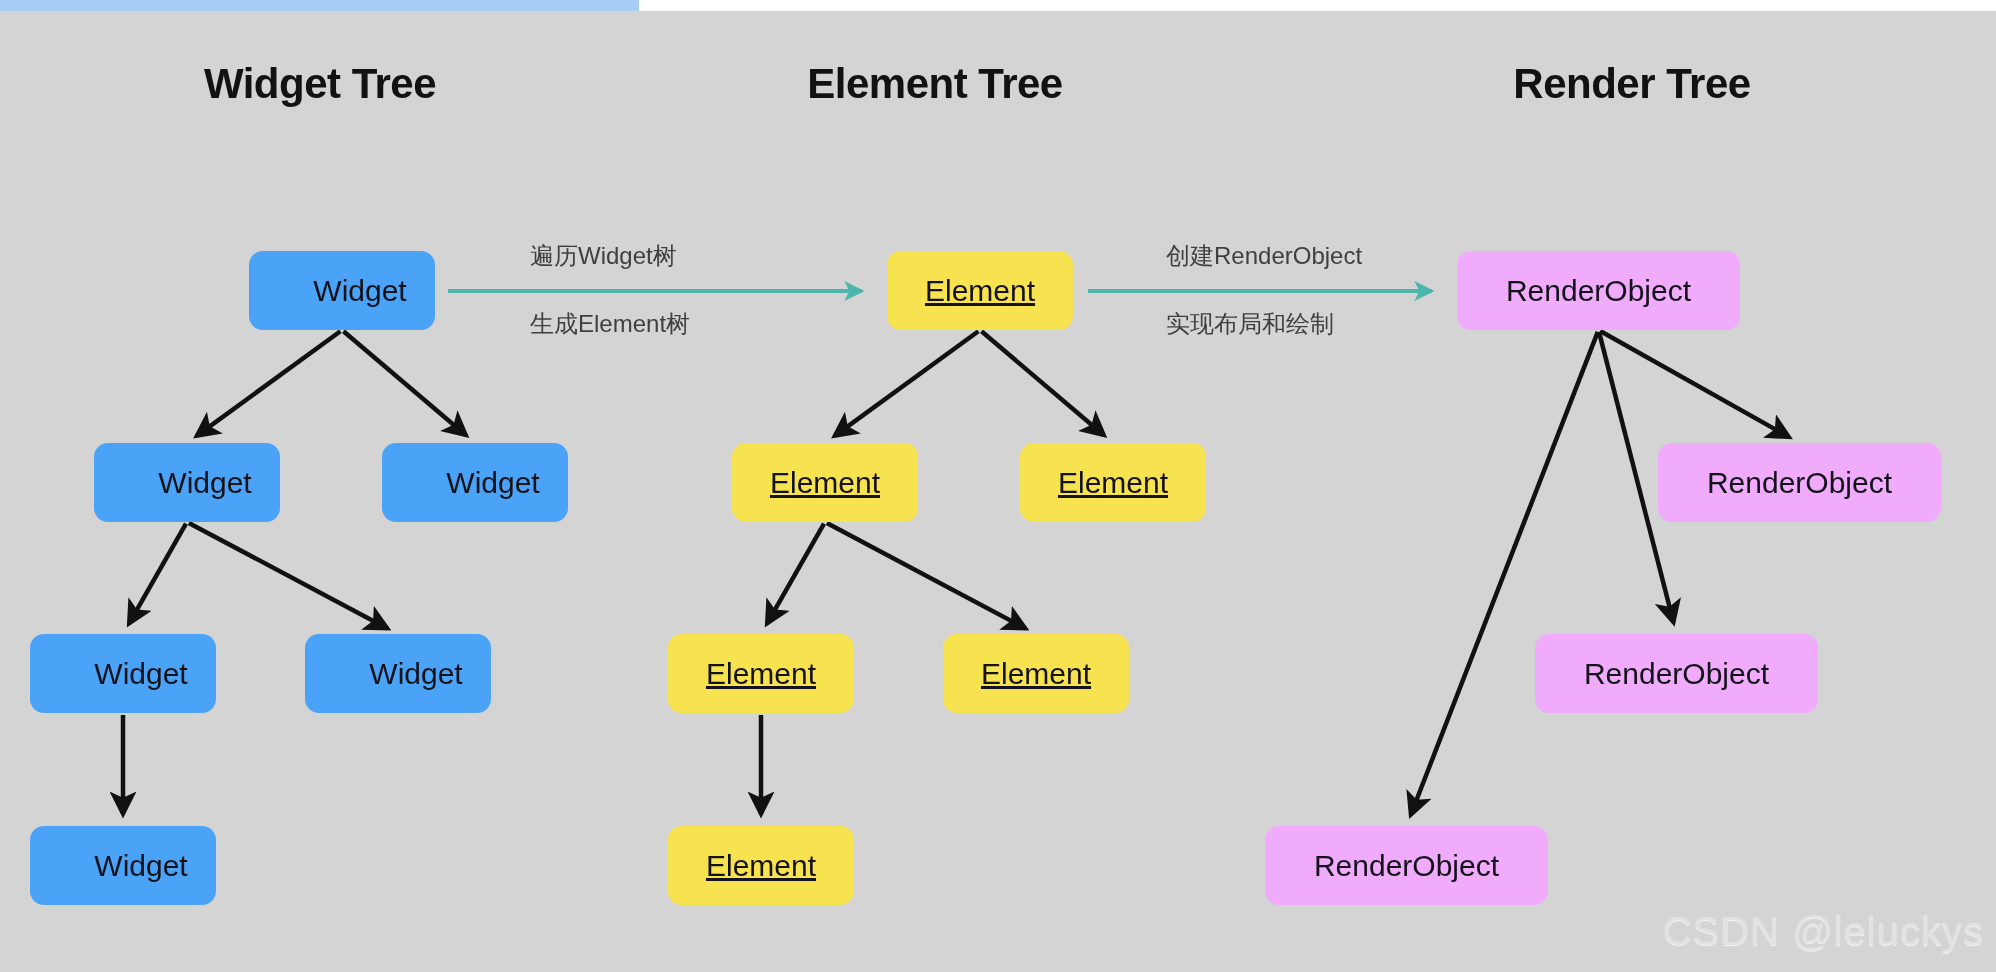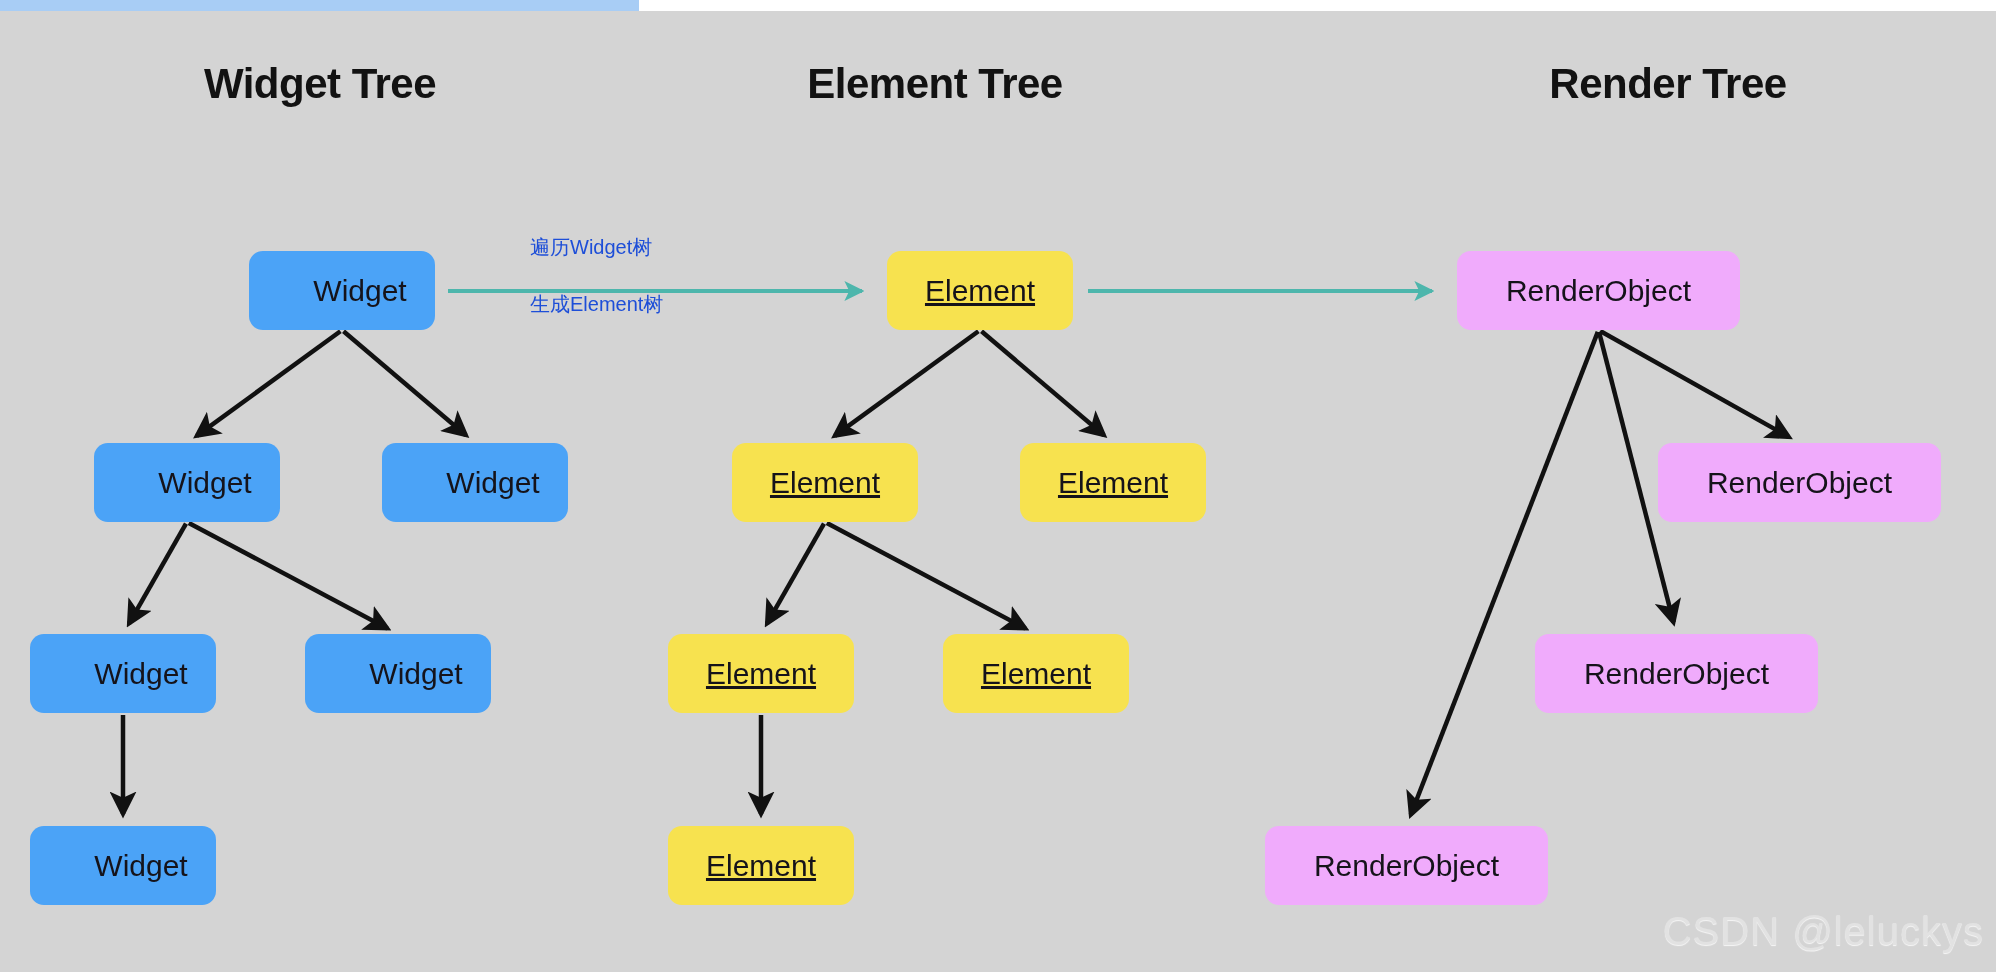--- a/index.html
+++ b/index.html
@@ -62,23 +62,23 @@
   #edges {
     position: absolute;
     left: 0; top: 0;
     width: 1996px;
     height: 972px;
     pointer-events: none;
   }
   
   .annotation {
     position: absolute;
-    font-size: 20px;
+    font-size: 24px;
     line-height: 1.42;
-    color: #1d4ed8;
+    color: #404040;
     white-space: pre-line;
   }
   
   #watermark {
     position: absolute;
     right: 12px;
     bottom: 18px;
     font-size: 40px;
     color: #e2e2e2;
     letter-spacing: 1px;
@@ -90,25 +90,29 @@
 <body>
 
 <div id="stage">
 
   <div id="progress-track">
     <div id="progress-fill" style="width: 638.72px;"></div>
   </div>
 
   <div class="col-title" style="left:705px; top:60px; width:460px;">Element Tree</div>
   <div class="col-title" style="left:90px; top:60px; width:460px;">Widget Tree</div>
-  <div class="col-title" style="left:1438px; top:60px; width:460px;">Render Tree</div>
+  <div class="col-title" style="left:1402px; top:60px; width:460px;">Render Tree</div>
 
   <div class="annotation" style="left:530px; top:205px;">
     <div>遍历Widget树</div>
     <div>生成Element树</div>
+  </div>
+  <div class="annotation" style="left:1166px; top:205px;">
+    <div>创建RenderObject</div>
+    <div>实现布局和绘制</div>
   </div>
 
   <svg id="edges" viewBox="0 0 1996 972" xmlns="http://www.w3.org/2000/svg">
     <defs>
       <marker id="arrowhead" markerWidth="6" markerHeight="6" refX="5" refY="3" orient="auto" markerUnits="strokeWidth">
         <path d="M0,0 L6,3 L0,6 L1.4,3 Z" fill="#111111"></path>
       </marker>
       <marker id="arrowhead-teal" markerWidth="5" markerHeight="5" refX="4.4" refY="2.5" orient="auto" markerUnits="strokeWidth">
         <path d="M0,0 L5,2.5 L0,5 L1.2,2.5 Z" fill="#4db6ac"></path>
       </marker>

